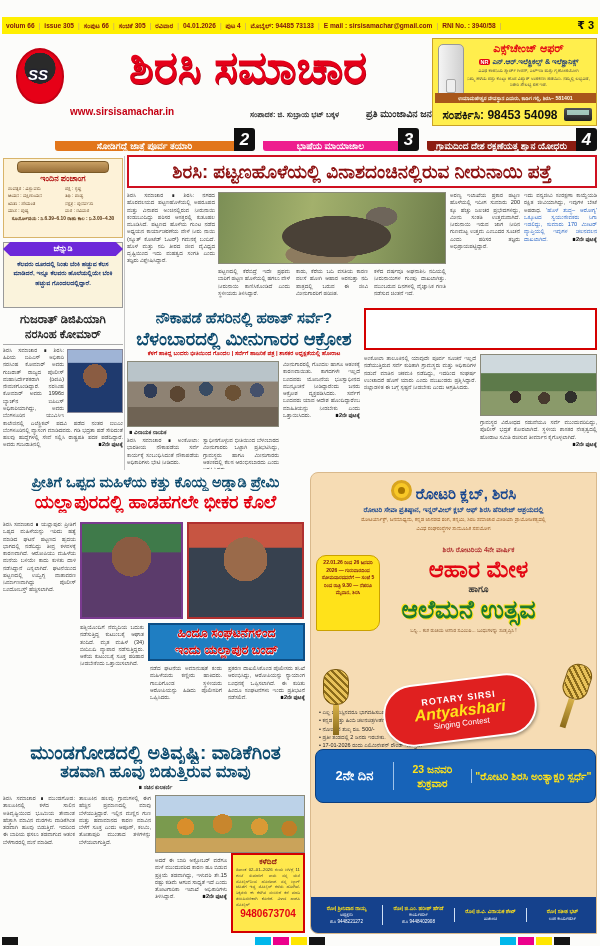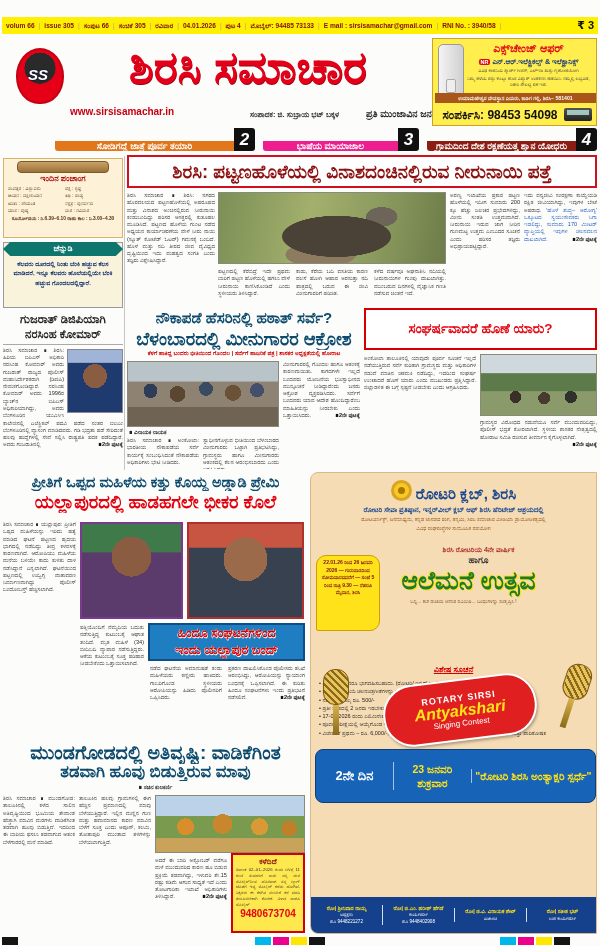--- a/index.html
+++ b/index.html
@@ -87,21 +87,21 @@
   .subhead-red{color:#cc0000;font-weight:bold;font-size:5.8px;text-align:center;white-space:nowrap;overflow:hidden;}
   .redbox-head{border:2px solid #d40000;background:#fff;color:#e30613;font-weight:800;font-size:13.5px;
       display:flex;flex-direction:column;align-items:center;justify-content:center;line-height:1.5;box-sizing:border-box;white-space:nowrap;overflow:hidden;}
   
   .panchanga{left:3px;top:158px;width:120px;height:80px;background:#fdf2d8;border:1px solid #d8b46a;box-sizing:border-box;}
   .panch-scroll{margin:2px auto 0;width:90px;height:10px;background:linear-gradient(#caa164,#9a713a);border-radius:4px;border:1px solid #7a5a28;}
   .panch-title{text-align:center;color:#b01010;font-weight:800;font-size:8px;margin-top:1px;}
   .panch-grid{display:grid;grid-template-columns:1fr 1fr;gap:0 4px;padding:1px 4px;font-size:4.8px;color:#553311;line-height:1.55;}
   .panch-foot{text-align:center;font-size:4.8px;font-weight:bold;color:#553311;}
   .chennudi{left:3px;top:242px;width:120px;height:66px;background:#faf3dc;border:1px solid #999;box-sizing:border-box;}
-  .chennudi .ribbon{margin:-1px;height:14px;background:#0f766e;color:#fff;font-weight:bold;font-size:8px;display:flex;align-items:center;justify-content:center;
+  .chennudi .ribbon{margin:-1px;height:14px;background:#6d28d9;color:#fff;font-weight:bold;font-size:8px;display:flex;align-items:center;justify-content:center;
       clip-path:polygon(0 50%,6% 0,94% 0,100% 50%,94% 100%,6% 100%);}
   .chennudi .quote{padding:4px 6px;font-size:6.2px;font-weight:bold;color:#16336e;text-align:center;line-height:1.5;}
   .dgp{left:3px;top:312px;width:120px;height:158px;}
   .dgp h3{margin:0;font-size:11.5px;line-height:1.3;color:#222;text-align:center;font-weight:800;}
   .rule{border-top:1px solid #aaa;margin:2px 0;}
   .vline{background:#c5c5c5;width:1px;}
   .bluebox{left:148px;top:623px;width:157px;height:38px;background:#1f7ec2;border:2px solid #0d4e85;box-sizing:border-box;
      display:flex;align-items:center;justify-content:center;text-align:center;color:#d40000;font-weight:800;font-size:12.5px;line-height:1.35;
      text-shadow:0.5px 0.5px 0 #fff,-0.5px -0.5px 0 #fff;white-space:pre-line;}
   .lostbox{left:231px;top:853px;width:74px;height:80px;background:#ffe84d;border:2px solid #d40000;box-sizing:border-box;padding:2px 3px;}
@@ -262,21 +262,20 @@
 <div class="abs photo crowd-photo"></div>
 <div class="abs caption" style="left:129px;top:429px;">∎ ವಿನಾಯಕ ನಾಯಕ</div>
 <div class="abs tiny" style="left:127px;top:437px;width:72px;height:32px;">ಶಿರಸಿ ಸಮಾಚಾರ ∎ ಅಂಕೋಲಾ: ಭಾರತೀಯ ನೌಕಾಪಡೆಯ ಸರ್ವೆ ಕಾರ್ಯಕ್ಕೆ ಸಂಬಂಧಿಸಿದಂತೆ ನೌಕಾಪಡೆಯ ಅಧಿಕಾರಿಗಳು ಭೇಟಿ ನೀಡಿದರು.</div>
 <div class="abs tiny" style="left:203px;top:437px;width:76px;height:32px;">ಸ್ವಾಧೀನಗೊಳ್ಳುವ ಭೀತಿಯಿಂದ ಬೆಳಂಬಾರದ ಮೀನುಗಾರರು ಒಟ್ಟಾಗಿ ಪ್ರತಿಭಟಿಸಿದ್ದು, ಗ್ರಾಮಸ್ಥರು ಹಾಗೂ ಮೀನುಗಾರರು ಆತಂಕದಲ್ಲಿ ಕೆಲಸ ಆರಂಭಿಸಬಾರದು ಎಂದು ಆಗ್ರಹಿಸಿದರು.</div>
 <div class="abs tiny" style="left:283px;top:361px;width:77px;height:108px;">
   <span>ಮೀನುಗಾರರಲ್ಲಿ ಗೊಂದಲ ಹಾಗೂ ಆತಂಕಕ್ಕೆ ಕಾರಣವಾಯಿತು. ಕಾಗದಗಳೇ ಇಲ್ಲದೆ ಬಂದವರು ಯೋಜನೆಯ ಭೂಸ್ವಾಧೀನದ ಮುನ್ಸೂಚನೆ ನೀಡಿದ್ದಾರೆಂದು ಜನರು ಆಕ್ರೋಶ ವ್ಯಕ್ತಪಡಿಸಿದರು. ಸರ್ವೆಗೆ ಬಂದವರು ಯಾವ ಆದೇಶ ಹೊಂದಿದ್ದಾರೆಂಬ ಮಾಹಿತಿಯನ್ನು ನೀಡಬೇಕು ಎಂದು ಒತ್ತಾಯಿಸಿದರು.</span>
   <span class="more">∎2ನೇ ಪುಟಕ್ಕೆ</span>
 </div>
 
 <div class="abs redbox-head" style="left:364px;top:308px;width:233px;height:42px;">
-  <span>ಸಂಘರ್ಷವಾದರೆ ಹೊಣೆ ಯಾರು?</span>
 </div>
 <div class="abs tiny" style="left:364px;top:355px;width:112px;height:114px;">ಅಂಕೋಲಾ ತಾಲೂಕಿನಲ್ಲಿ ಯಾವುದೇ ಪೂರ್ವ ಸೂಚನೆ ಇಲ್ಲದೆ ನಡೆಯುತ್ತಿರುವ ಸರ್ವೆ ಕುರಿತಾಗಿ ಗ್ರಾಮಸ್ಥರು ಮತ್ತು ಅಧಿಕಾರಿಗಳ ನಡುವೆ ಮಾತಿನ ಚಕಮಕಿ ನಡೆದಿದ್ದು, ಇದರಿಂದ ಸಂಘರ್ಷ ಉಂಟಾದರೆ ಹೊಣೆ ಯಾರು ಎಂದು ಮುಖಂಡರು ಪ್ರಶ್ನಿಸಿದ್ದಾರೆ. ಜಿಲ್ಲಾಡಳಿತ ಈ ಬಗ್ಗೆ ಸ್ಪಷ್ಟನೆ ನೀಡಬೇಕು ಎಂದು ಆಗ್ರಹಿಸಿದರು.</div>
 <div class="abs photo ankola-photo"></div>
 <div class="abs tiny" style="left:480px;top:419px;width:117px;height:50px;">
   <span>ಗ್ರಾಮಸ್ಥರ ವಿರೋಧದ ನಡುವೆಯೂ ಸರ್ವೆ ಮುಂದುವರಿದಿದ್ದು, ಪೊಲೀಸ್ ಭದ್ರತೆ ಕೋರಲಾಗಿದೆ. ಸ್ಥಳೀಯ ಶಾಸಕರ ನೇತೃತ್ವದಲ್ಲಿ ಹೋರಾಟ ಸಮಿತಿ ರಚಿಸುವ ತೀರ್ಮಾನ ಕೈಗೊಳ್ಳಲಾಗಿದೆ.</span>
   <span class="more">∎2ನೇ ಪುಟಕ್ಕೆ</span>
 </div>
 
 <div class="abs headline2" style="left:3px;top:474px;width:305px;font-size:14.5px;">ಪ್ರೀತಿಗೆ ಒಪ್ಪದ ಮಹಿಳೆಯ ಕತ್ತು ಕೊಯ್ದ ಅಡ್ಡಾಡಿ ಪ್ರೇಮಿ</div>
 <div class="abs headline2" style="left:3px;top:492px;width:305px;font-size:18px;color:#e3000f;">ಯಲ್ಲಾಪುರದಲ್ಲಿ ಹಾಡಹಗಲೇ ಭೀಕರ ಕೊಲೆ</div>
@@ -309,20 +308,21 @@
   <div class="lp">9480673704</div>
 </div>
 
 <div class="abs rotary">
   <div class="rot-head"><span class="rot-wheel"></span><span>ರೋಟರಿ ಕ್ಲಬ್, ಶಿರಸಿ</span></div>
   <div class="rot-l1">ರೋಟರಿ ಸೇವಾ ಪ್ರತಿಷ್ಠಾನ, ಇನ್ನರ್‌ವೀಲ್ ಕ್ಲಬ್ ಆಫ್ ಶಿರಸಿ ಹೆರಿಟೇಜ್ ಆಶ್ರಯದಲ್ಲಿ</div>
   <div class="rot-l2">ರೋಟರ್ಯಾಕ್ಟ್, ಜನಮಾಧ್ಯಮ, ಕನ್ನಡ ಜಾನಪದ ರಂಗ, ತನ್ಮಯಿ, ಶಿರಸಿ ಸಮಾಚಾರ ಮೀಡಿಯಾ ಪ್ರಾಯೋಜಕತ್ವದಲ್ಲಿ</div>
   <div class="rot-l3">ವಿವಿಧ ಸಂಘಸಂಸ್ಥೆಗಳ ಸಾಮೂಹಿಕ ಸಹಯೋಗ</div>
   <div class="rot-bubble">22.01.26 ರಿಂದ 26 ಜನವರಿ 2026 — ಗುರುವಾರದಿಂದ ಸೋಮವಾರದವರೆಗೆ — ಸಂಜೆ 5 ರಿಂದ ರಾತ್ರಿ 9.30 — ನೆಹರೂ ಮೈದಾನ, ಶಿರಸಿ</div>
   <div class="rot-pre">ಶಿರಸಿ ರೋಟರಿಯ 4ನೇ ವಾರ್ಷಿಕ</div>
+  <div class="rot-ev1">ಆಹಾರ ಮೇಳ</div>
   <div class="rot-conj">ಹಾಗೂ</div>
   <div class="rot-ev2">ಆಲೆಮನೆ ಉತ್ಸವ</div>
   <div class="rot-tag">ಬನ್ನಿ... ಕುಶ ರುಚಿಯ ಆಹಾರ ಸವಿಯಿರಿ... ಬಂಧುಗಳನ್ನು ಸಂತೃಪ್ತಿಸಿ !</div>
   <div class="mic mic-left">
       <div class="head"></div>
       <div class="stem"></div>
     </div>
   <div class="mic mic-right">
       <div class="head"></div>
       <div class="stem"></div>

